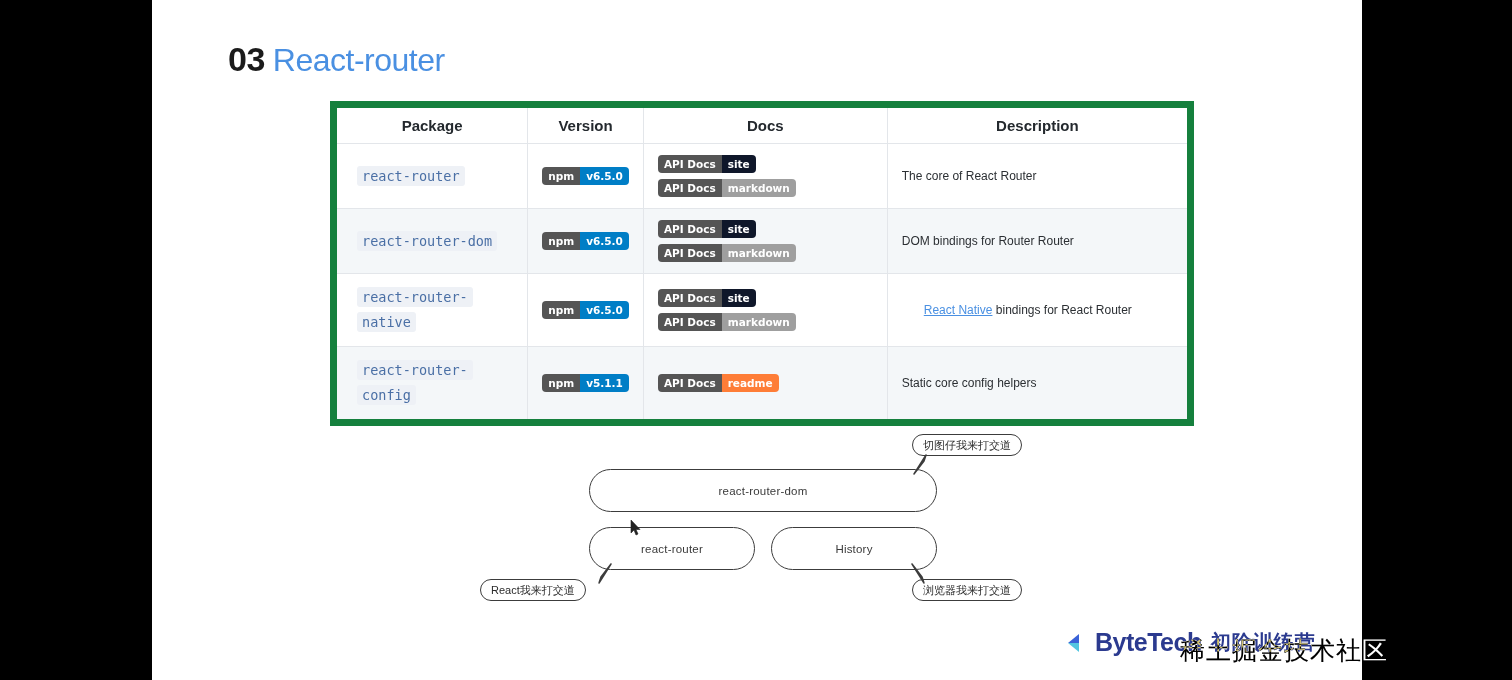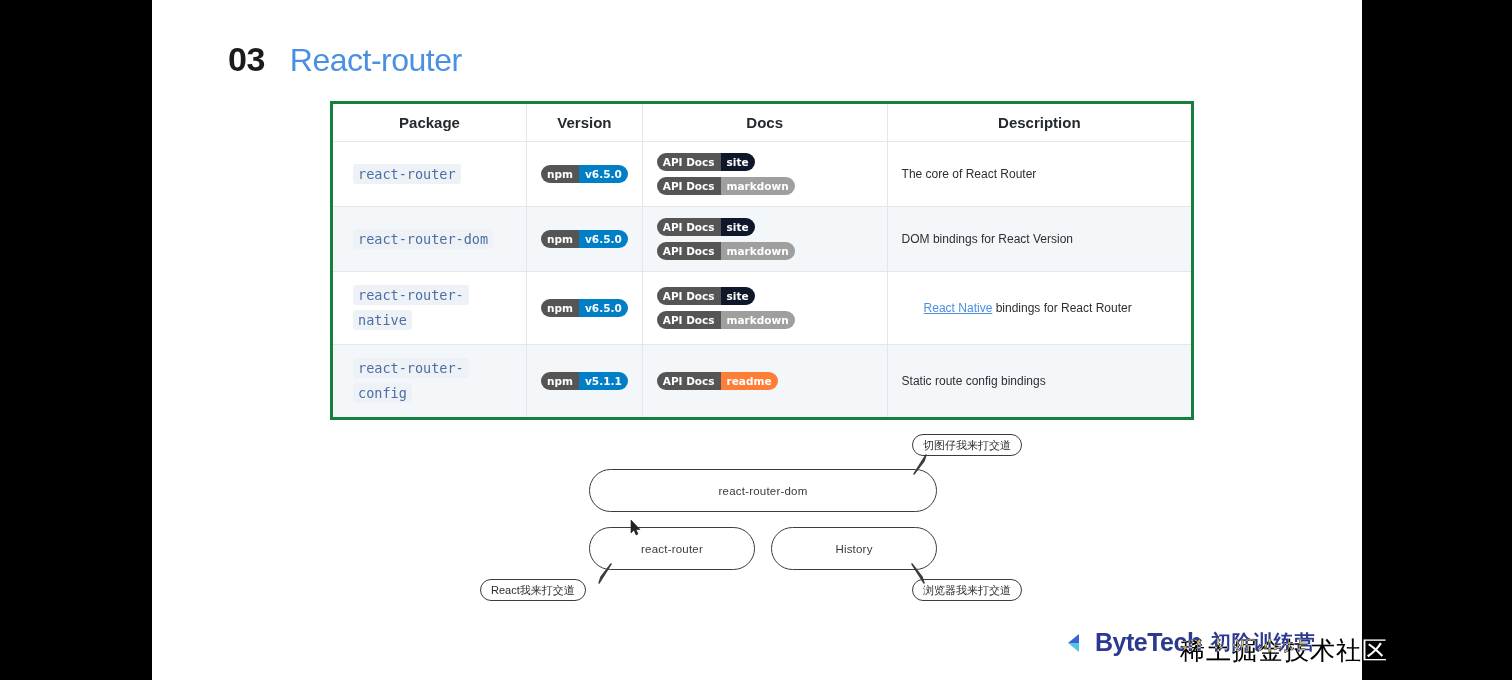--- a/index.html
+++ b/index.html
@@ -15,37 +15,37 @@
   .slide {
     position: absolute;
     left: 152px; top: 0;
     width: 1210px; height: 680px;
     background: #ffffff;
   }
 
   
   .title-row {
     position: absolute; left: 76px; top: 40px;
-    display: flex; align-items: baseline; gap: 25px;
+    display: flex; align-items: baseline; gap: 8px;
   }
   .title-num {
     font-size: 34px; font-weight: 700; color: #1b1b1b;
     letter-spacing: -0.5px;
   }
   .title-text {
     font-size: 32px; font-weight: 400; color: #4a90e2;
     letter-spacing: -0.5px;
   }
 
   
   .tbl {
     position: absolute;
     left: 178px; top: 101px;
     width: 864px;
-    border: 3px solid #15803d;
+    border: 7px solid #15803d;
     border-collapse: collapse;
     background: #fff;
   }
   .tbl col.c-pkg  { width: 197px; }
   .tbl col.c-ver  { width: 110px; }
   .tbl col.c-docs { width: 247px; }
   .tbl col.c-desc { width: 310px; }
 
   .tbl th, .tbl td {
     border: 1px solid #e3e6ea;
@@ -75,21 +75,21 @@
   td.c-pkg-cell { padding-left: 20px; }
 
   .desc {
     font-size: 12px; color: #2b2f33; line-height: 1.7;
   }
   .desc .lnk { color: #4a90e2; margin-left: 22px; }
 
   
   .badge {
     display: inline-flex; height: 18px;
-    border-radius: 9px; overflow: hidden;
+    border-radius: 4px; overflow: hidden;
     font-family: "DejaVu Sans", sans-serif;
     font-size: 10.5px; font-weight: 700;
     line-height: 18px; color: #fff;
     vertical-align: middle;
   }
   .badge .lhs { background: #555; padding: 0 6px; }
   .badge .rhs { padding: 0 6px; }
   .rhs.blue   { background: #007ec6; }
   .rhs.green  { background: #0f172a; }
   .rhs.gray   { background: #9f9f9f; }
@@ -225,21 +225,21 @@
                 <span class="lhs">API Docs</span>
                 <span class="rhs green">site</span>
               </span>
               <span class="badge">
                 <span class="lhs">API Docs</span>
                 <span class="rhs gray">markdown</span>
               </span>
             </span>
           </td>
           <td>
-            <span class="desc">DOM bindings for React Version</span>
+            <span class="desc">DOM bindings for Router Router</span>
           </td>
         </tr>
 
         <tr>
           <td class="c-pkg-cell">
             <span class="pkgname">react-router-native</span>
           </td>
           <td class="c-ver-cell">
             <span class="badge">
               <span class="lhs">npm</span>
@@ -275,21 +275,21 @@
           </td>
           <td>
             <span class="badge-stack">
               <span class="badge">
                 <span class="lhs">API Docs</span>
                 <span class="rhs orange">readme</span>
               </span>
             </span>
           </td>
           <td>
-            <span class="desc">Static route config bindings</span>
+            <span class="desc">Static core config helpers</span>
           </td>
         </tr>
       </tbody>
     </table>
 
     <div class="diagram">
 
       <div class="dbox" id="box-dom">
         <span>react-router-dom</span>
       </div>

